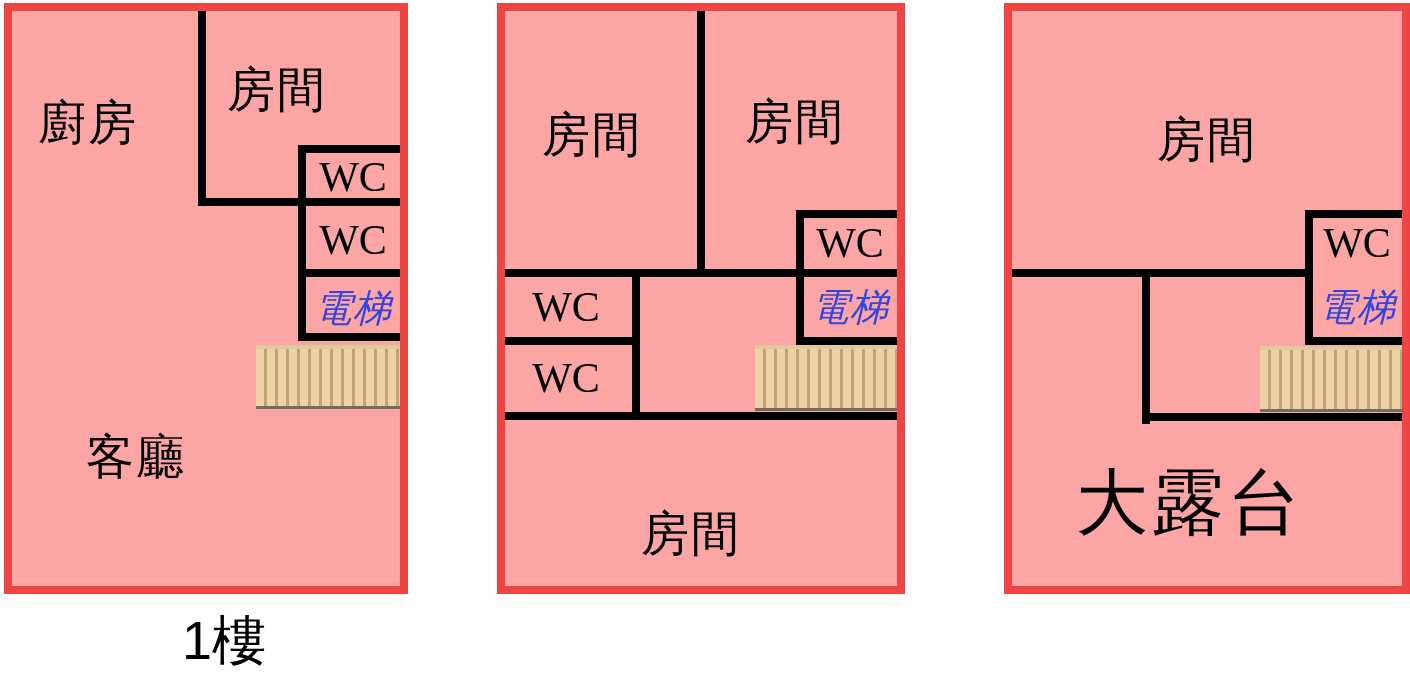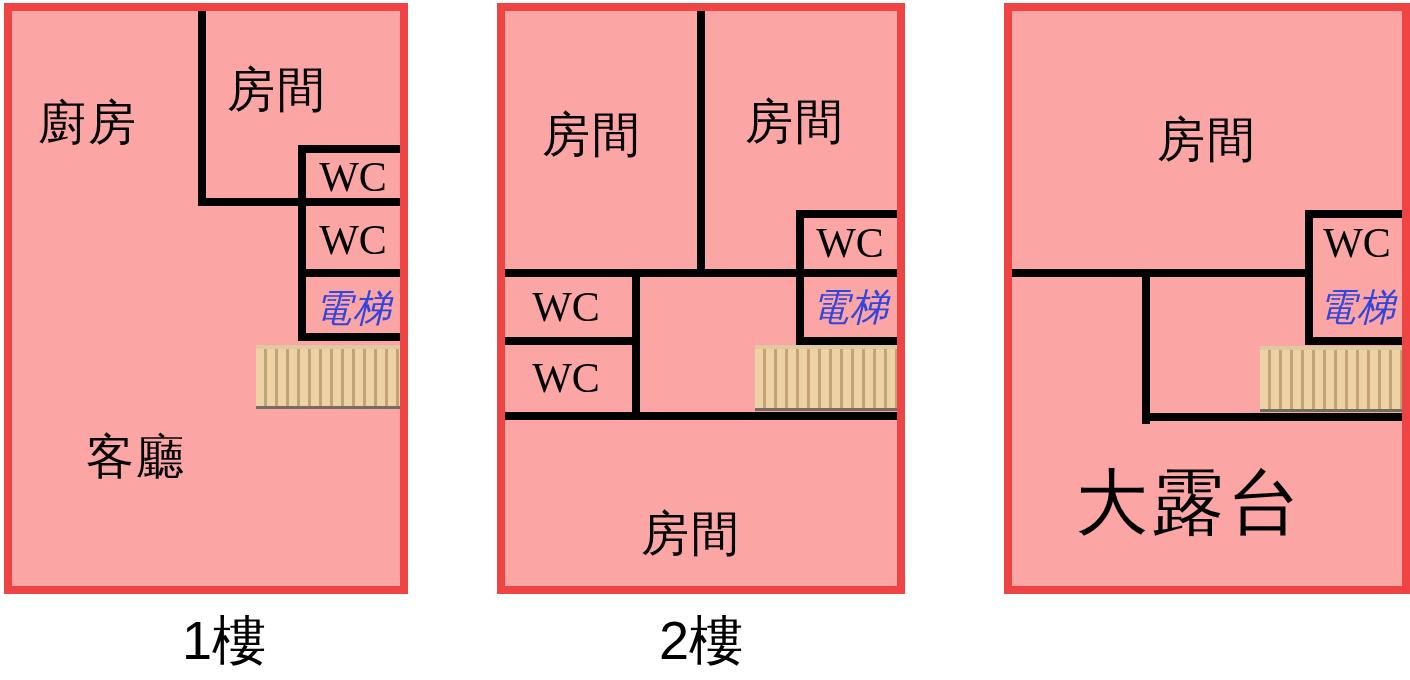--- a/index.html
+++ b/index.html
@@ -90,15 +90,14 @@
 
     <div class="stairs" style="left:248px;top:335px;width:142px;height:66px;"></div>
 
     <div class="lbl" style="left:195px;top:129px;">房間</div>
     <div class="lbl wc" style="left:345px;top:232px;">WC</div>
     <div class="lbl elev" style="left:345px;top:296px;">電梯</div>
     <div class="lbl terrace" style="left:178px;top:492px;">大露台</div>
   </section>
 
   <div class="caption" style="left:224px;top:640px;">1樓</div>
-  <div class="caption" style="left:701px;top:640px;">2樓</div>
 
 </div>
 
 </body></html>

